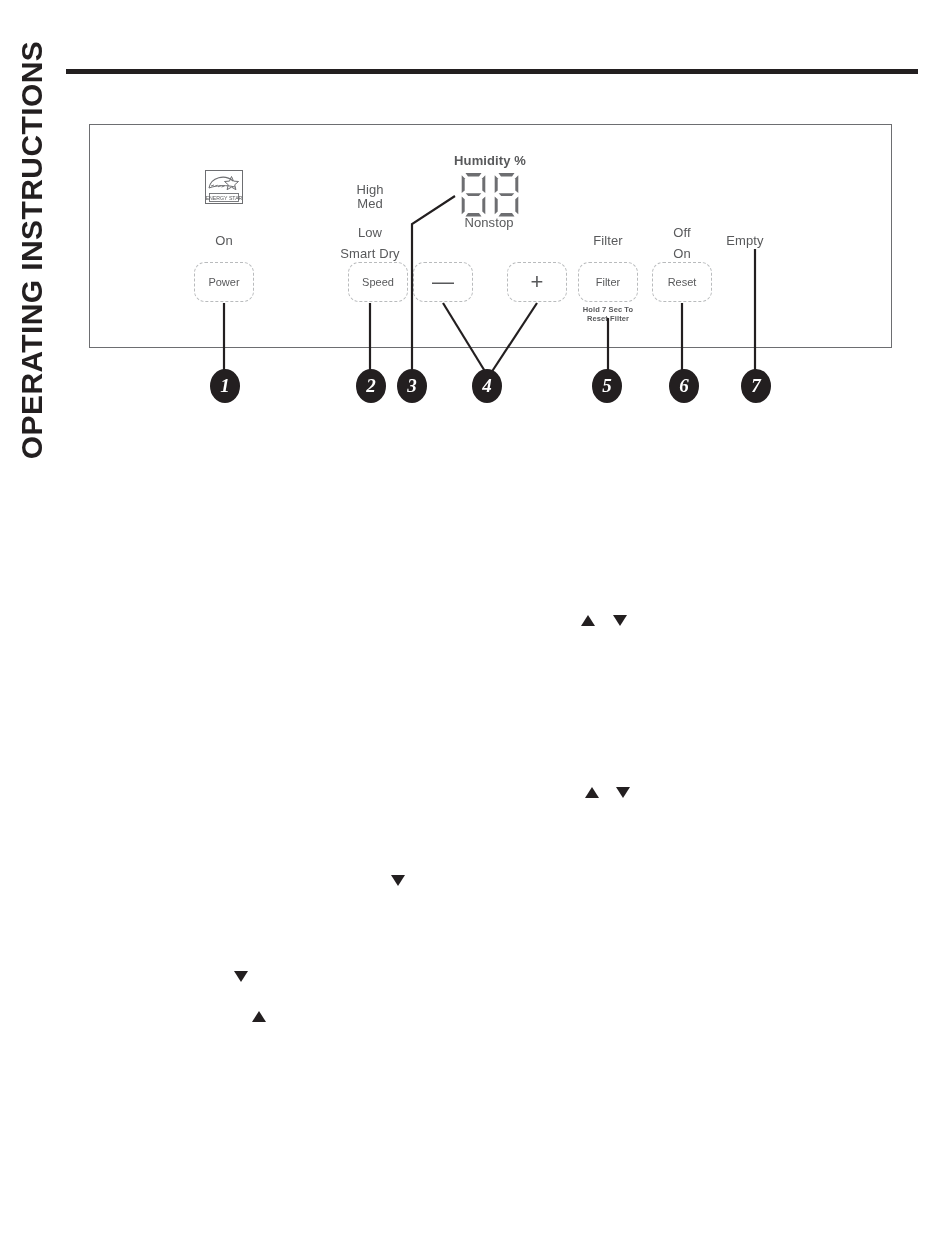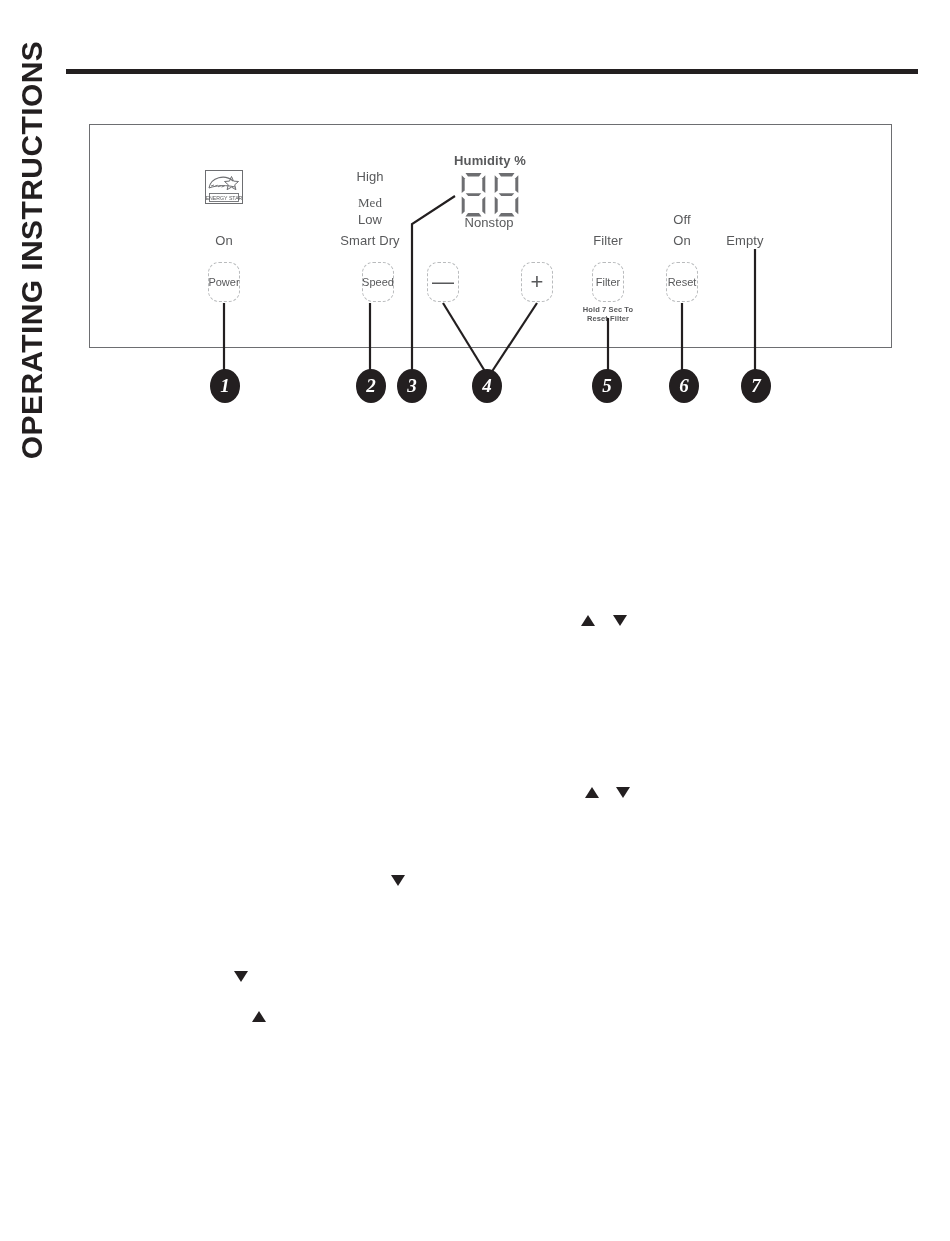--- a/index.html
+++ b/index.html
@@ -71,26 +71,27 @@
   }
 
   .stack-label {
     position: absolute;
     font-family: "Liberation Sans", sans-serif;
     font-size: 13px;
     color: #58595b;
     white-space: nowrap;
     transform: translateX(-50%);
     letter-spacing: 0.1px;
+    margin-top: 13px;
   }
 
   
   .key-btn {
     position: absolute;
-    width: 32px;
+    width: 60px;
     height: 40px;
     border: 1.4px dashed #b9bbbd;
     border-radius: 11px;
     box-sizing: border-box;
     transform: translateX(-50%);
     display: flex;
     align-items: center;
     justify-content: center;
     background: #ffffff;
   }
@@ -205,21 +206,21 @@
     <path d="M26.5 6.5 l2.0 4.6 l5.0 0.4 l-3.8 3.3 l1.2 4.9 l-4.4 -2.6 l-4.4 2.6 l1.2 -4.9 l-3.8 -3.3 l5.0 -0.4 z" fill="none" stroke="#6d6e71" stroke-width="1"></path>
     <path d="M6 16 l3 -1 M9.5 16.4 l3 -1.2 M13 16.8 l3 -1.1 M16.5 17 l3 -1" stroke="#6d6e71" stroke-width="0.9"></path>
     <rect x="4.5" y="23.5" width="29" height="8" fill="#ffffff" stroke="#6d6e71" stroke-width="0.9"></rect>
     <text x="19" y="29.6" text-anchor="middle" font-family="Liberation Sans, sans-serif" font-size="5.2" fill="#58595b">ENERGY STAR</text>
   </svg>
 </div>
 
 <div class="panel-label" style="left:224px; top:233px;">On</div>
 
 <div class="stack-label" style="left:370px; top:169px;">High</div>
-<div class="stack-label" style="left:370px; top:195px;font-family:Liberation Serif, serif;">Med</div>
+<div class="stack-label" style="left:370px; top:183px;">Med</div>
 <div class="stack-label" style="left:370px; top:212px;">Low</div>
 <div class="stack-label" style="left:370px; top:233px;text-align:center;">Smart Dry</div>
 
 <div class="panel-label" style="left:490px; top:153px;font-weight:bold;">Humidity %</div>
 <div class="panel-label" style="left:489px; top:215px;">Nonstop</div>
 
 <div class="panel-label" style="left:608px; top:233px;">Filter</div>
 
 <div class="stack-label" style="left:682px; top:212px;">Off</div>
 <div class="stack-label" style="left:682px; top:233px;">On</div>

